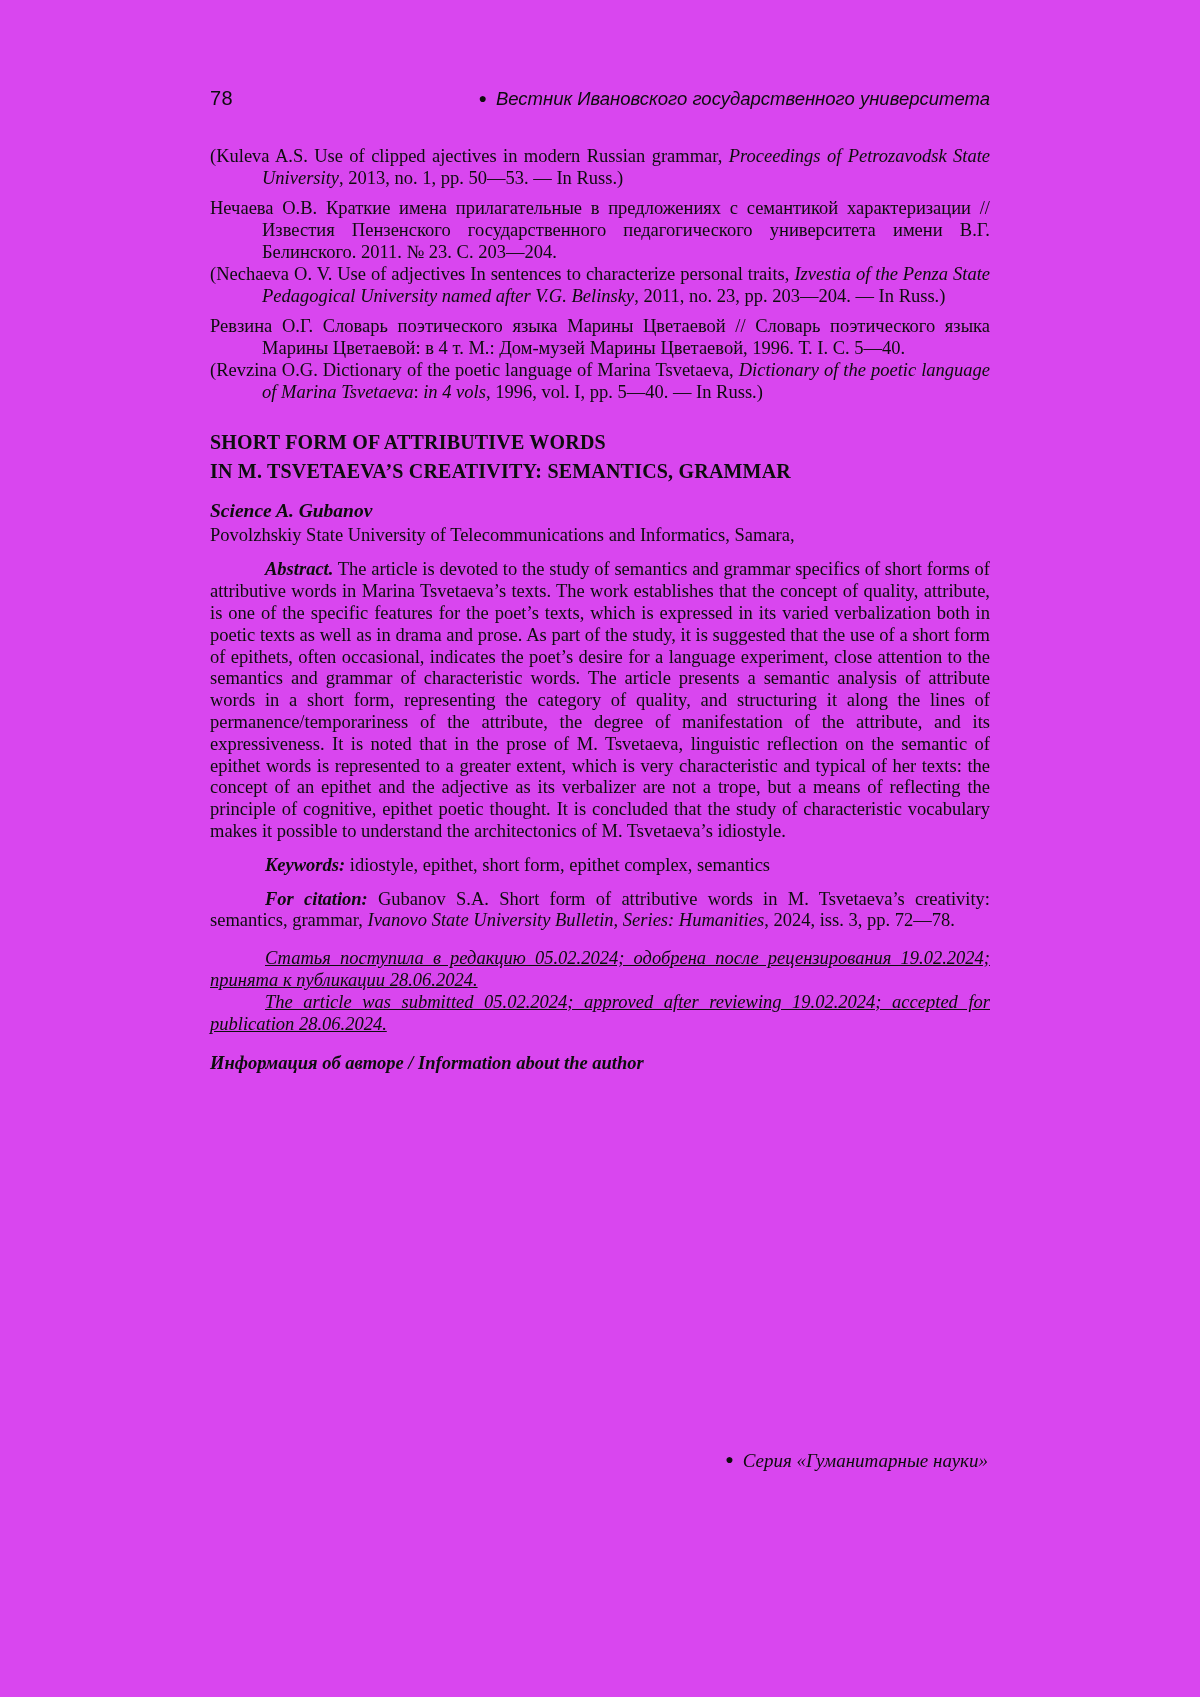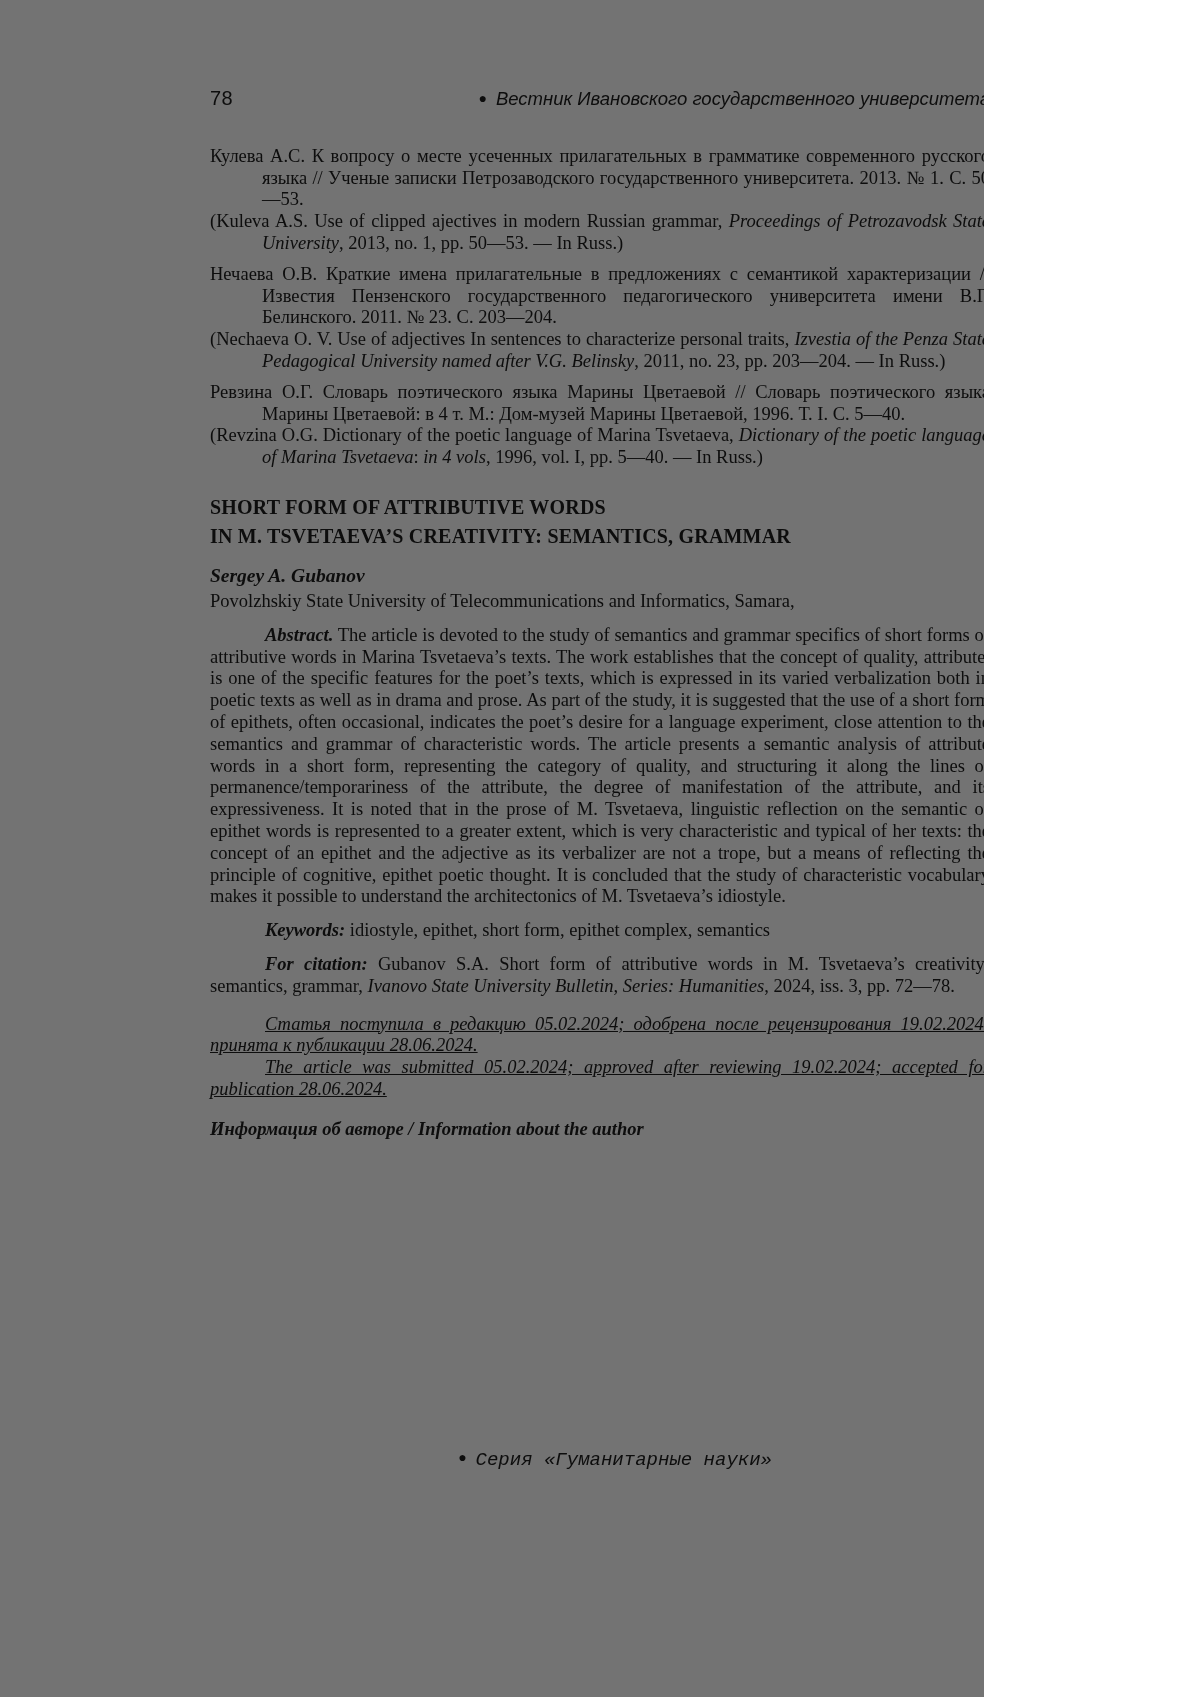--- a/index.html
+++ b/index.html
@@ -1,20 +1,20 @@
 <!DOCTYPE html>
 <html><head>
 <meta charset="utf-8">
 <style>
   html, body { margin: 0; padding: 0; background: #ffffff; }
   .page {
     position: relative;
-    width: 984px;
+    width: 1200px;
     height: 1697px;
-    background: #737373;
+    background: #d946ef;
     color: #0d0d0d;
     font-family: "Liberation Serif", "DejaVu Serif", serif;
     font-size: 18.5px;
     line-height: 21.8px;
     overflow: hidden;
   }
   .content {
     position: absolute;
     left: 210px;
     top: 0;
@@ -72,21 +72,21 @@
     text-indent: 0;
     font-size: 18.5px;
     font-weight: 700;
     font-style: italic;
   }
   
   .page-footer {
     position: absolute;
     top: 1450px;
     right: 212px;
-    font-family: Liberation Mono, monospace;
+    font-family: Liberation Serif, serif;
     font-style: italic;
     font-size: 19px;
   }
   .page-footer .bullet { top: -3px; }
   
   .st-b { font-weight: 700; }
   .st-i { font-style: italic; }
 </style>
 </head>
 <body>
@@ -96,39 +96,38 @@
 
     <header class="page-header">
       <span class="page-num">78</span>
       <span class="journal-line">
         <span class="bullet">●</span><span>Вестник Ивановского государственного университета</span>
       </span>
     </header>
 
     <section class="references">
       <div class="ref-entry">
-        <p class="ref"><span>Кулева А.С. К вопросу о месте усеченных прилагательных в грамматике современного русского языка // Ученые записки Петрозаводского государственного университета. 2013. № 1. С. 50—53.</span></p>
         <p class="ref"><span>(Kuleva A.S. Use of clipped ajectives in modern Russian grammar, </span><span class="st-i">Proceedings of Petrozavodsk State University</span><span>, 2013, no. 1, pp. 50—53. — In Russ.)</span></p>
       </div>
       <div class="ref-entry">
         <p class="ref"><span>Нечаева О.В. Краткие имена прилагательные в предложениях с семантикой характеризации // Известия Пензенского государственного педагогического университета имени В.Г. Белинского. 2011. № 23. С. 203—204.</span></p>
         <p class="ref"><span>(Nechaeva O. V. Use of adjectives In sentences to characterize personal traits, </span><span class="st-i">Izvestia of the Penza State Pedagogical University named after V.G. Belinsky</span><span>, 2011, no. 23, pp. 203—204. — In Russ.)</span></p>
       </div>
       <div class="ref-entry">
         <p class="ref"><span>Ревзина О.Г. Словарь поэтического языка Марины Цветаевой // Словарь поэтического языка Марины Цветаевой: в 4 т. М.: Дом-музей Марины Цветаевой, 1996. Т. I. С. 5—40.</span></p>
         <p class="ref"><span>(Revzina O.G. Dictionary of the poetic language of Marina Tsvetaeva, </span><span class="st-i">Dictionary of the poetic language of Marina Tsvetaeva</span><span>: </span><span class="st-i">in 4 vols</span><span>, 1996, vol. I, pp. 5—40. — In Russ.)</span></p>
       </div>
     </section>
 
     <h1 class="article-title">
       <span class="t-line">SHORT FORM OF ATTRIBUTIVE WORDS</span>
       <span class="t-line">IN M. TSVETAEVA’S CREATIVITY: SEMANTICS, GRAMMAR</span>
     </h1>
 
-    <p class="author-name">Sergey A. Gubanov</p>
+    <p class="author-name">Science A. Gubanov</p>
 
     <p class="affiliation">
       <span class="aff-line">Povolzhskiy State University of Telecommunications and Informatics, Samara,</span>
     </p>
 
     <p class="body-par"><span class="st-b st-i">Abstract.</span><span> The article is devoted to the study of semantics and grammar specifics of short forms of attributive words in Marina Tsvetaeva’s texts. The work establishes that the concept of quality, attribute, is one of the specific features for the poet’s texts, which is expressed in its varied verbalization both in poetic texts as well as in drama and prose. As part of the study, it is suggested that the use of a short form of epithets, often occasional, indicates the poet’s desire for a language experiment, close attention to the semantics and grammar of characteristic words. The article presents a semantic analysis of attribute words in a short form, representing the category of quality, and structuring it along the lines of permanence/temporariness of the attribute, the degree of manifestation of the attribute, and its expressiveness. It is noted that in the prose of M. Tsvetaeva, linguistic reflection on the semantic of epithet words is represented to a greater extent, which is very characteristic and typical of her texts: the concept of an epithet and the adjective as its verbalizer are not a trope, but a means of reflecting the principle of cognitive, epithet poetic thought. It is concluded that the study of characteristic vocabulary makes it possible to understand the architectonics of M. Tsvetaeva’s idiostyle.</span></p>
 
     <p class="body-par"><span class="st-b st-i">Keywords:</span><span> idiostyle, epithet, short form, epithet complex, semantics</span></p>
 
     <p class="body-par"><span class="st-b st-i">For citation:</span><span> Gubanov S.A. Short form of attributive words in M. Tsvetaeva’s creativity: semantics, grammar, </span><span class="st-i">Ivanovo State University Bulletin, Series: Humanities</span><span>, 2024, iss. 3, pp. 72—78.</span></p>

